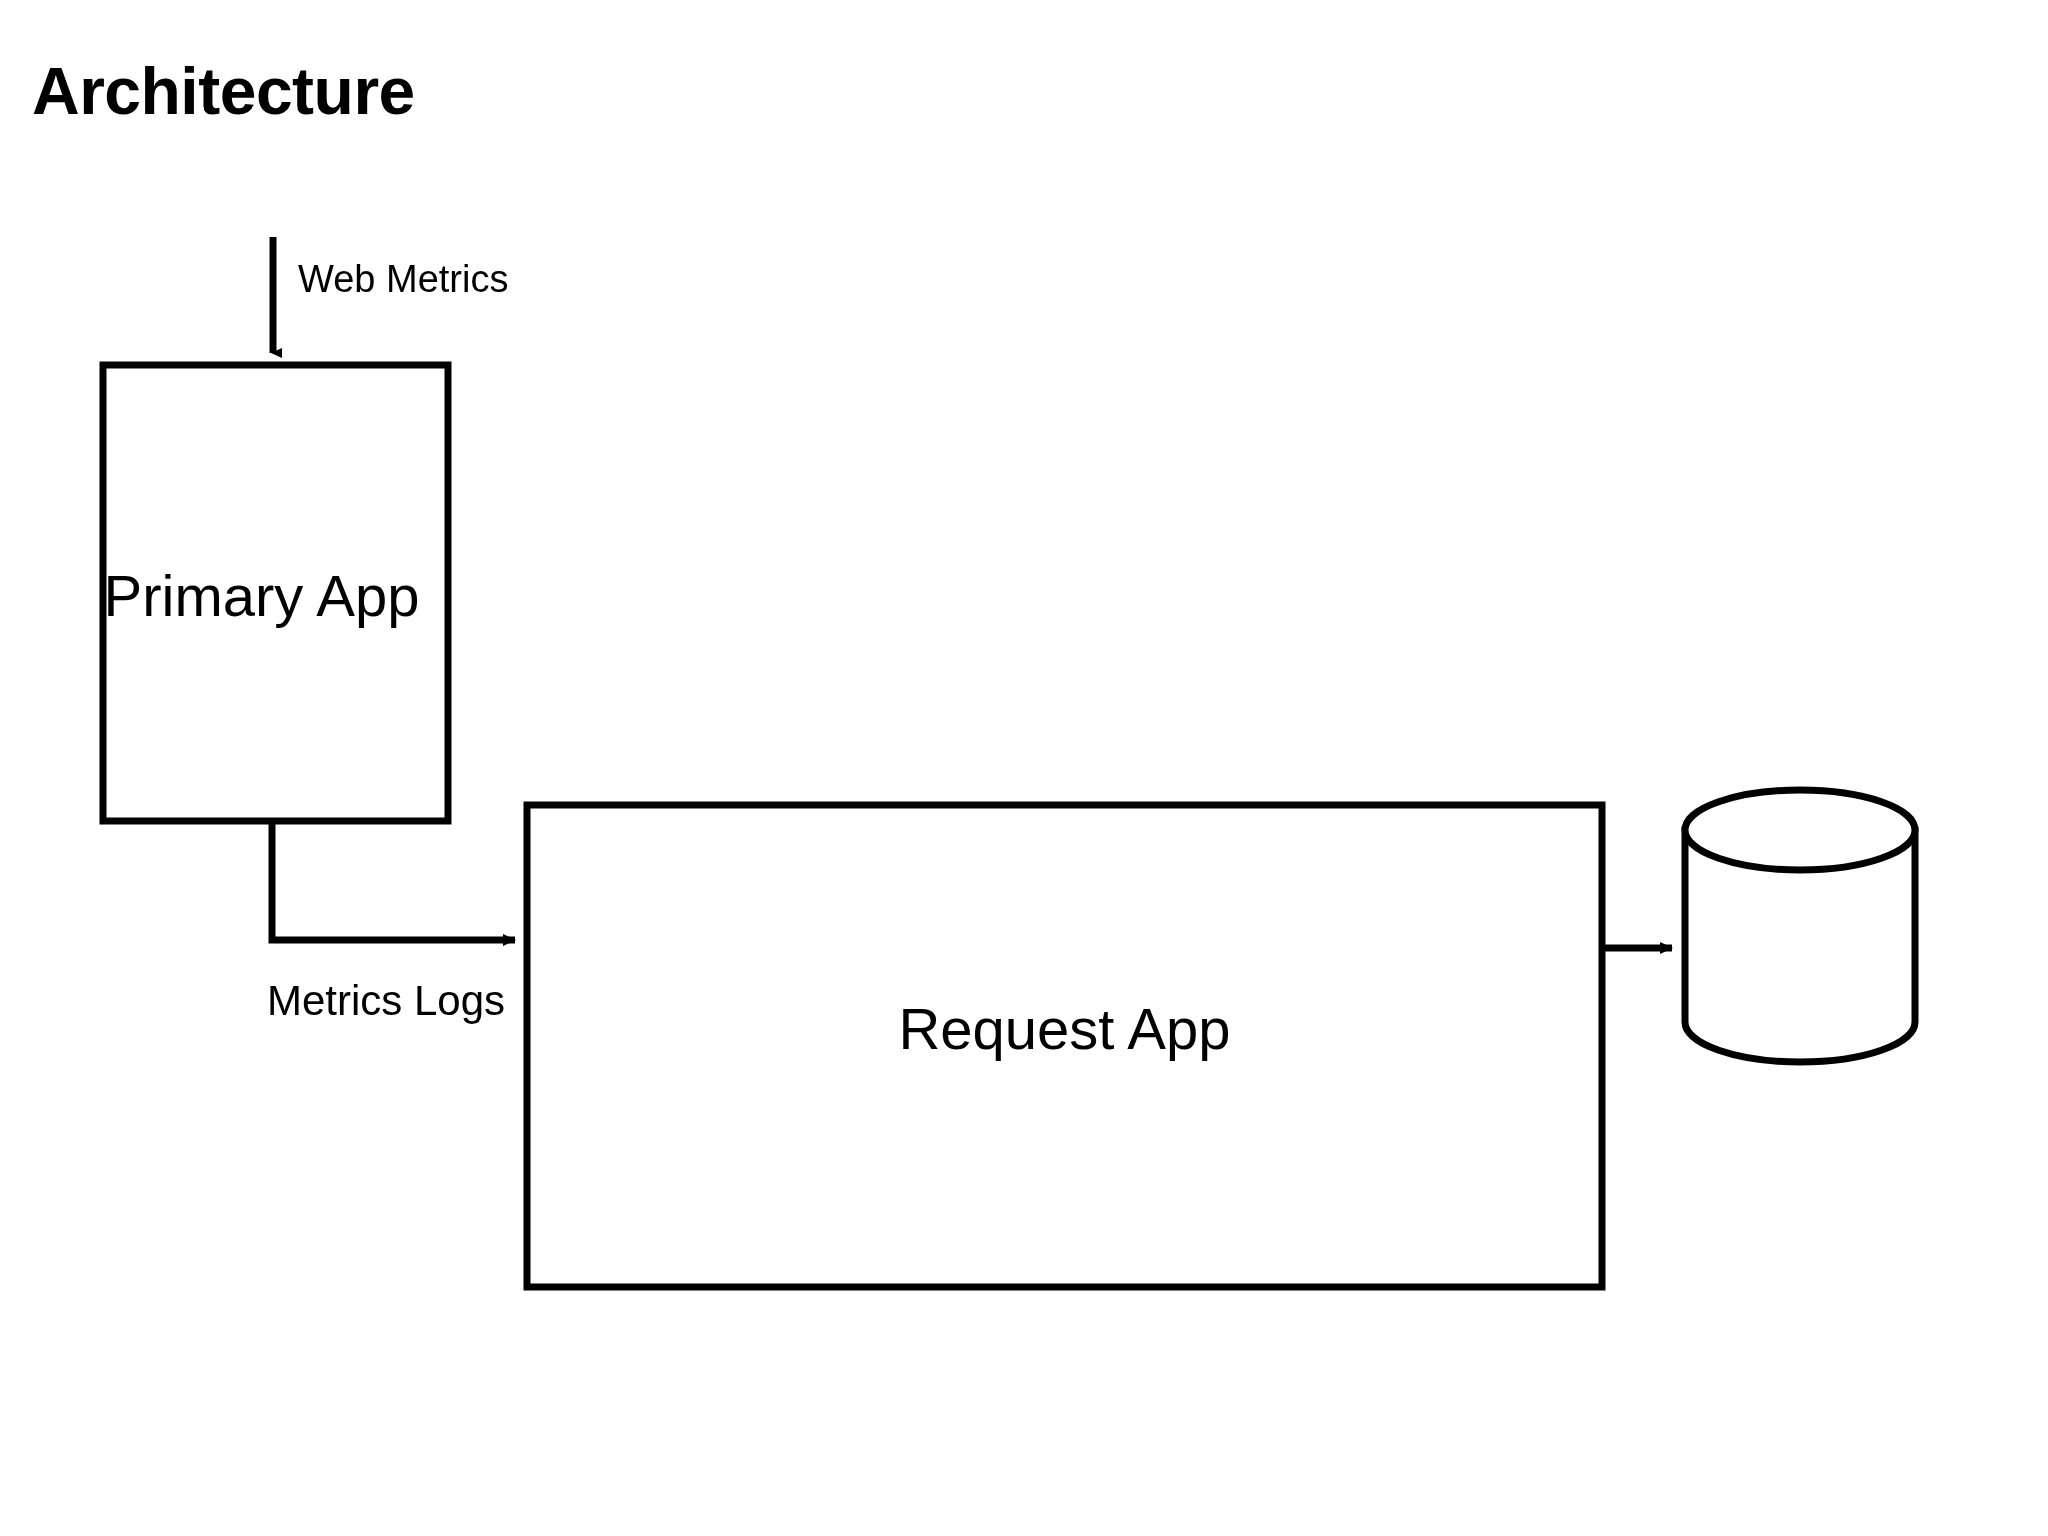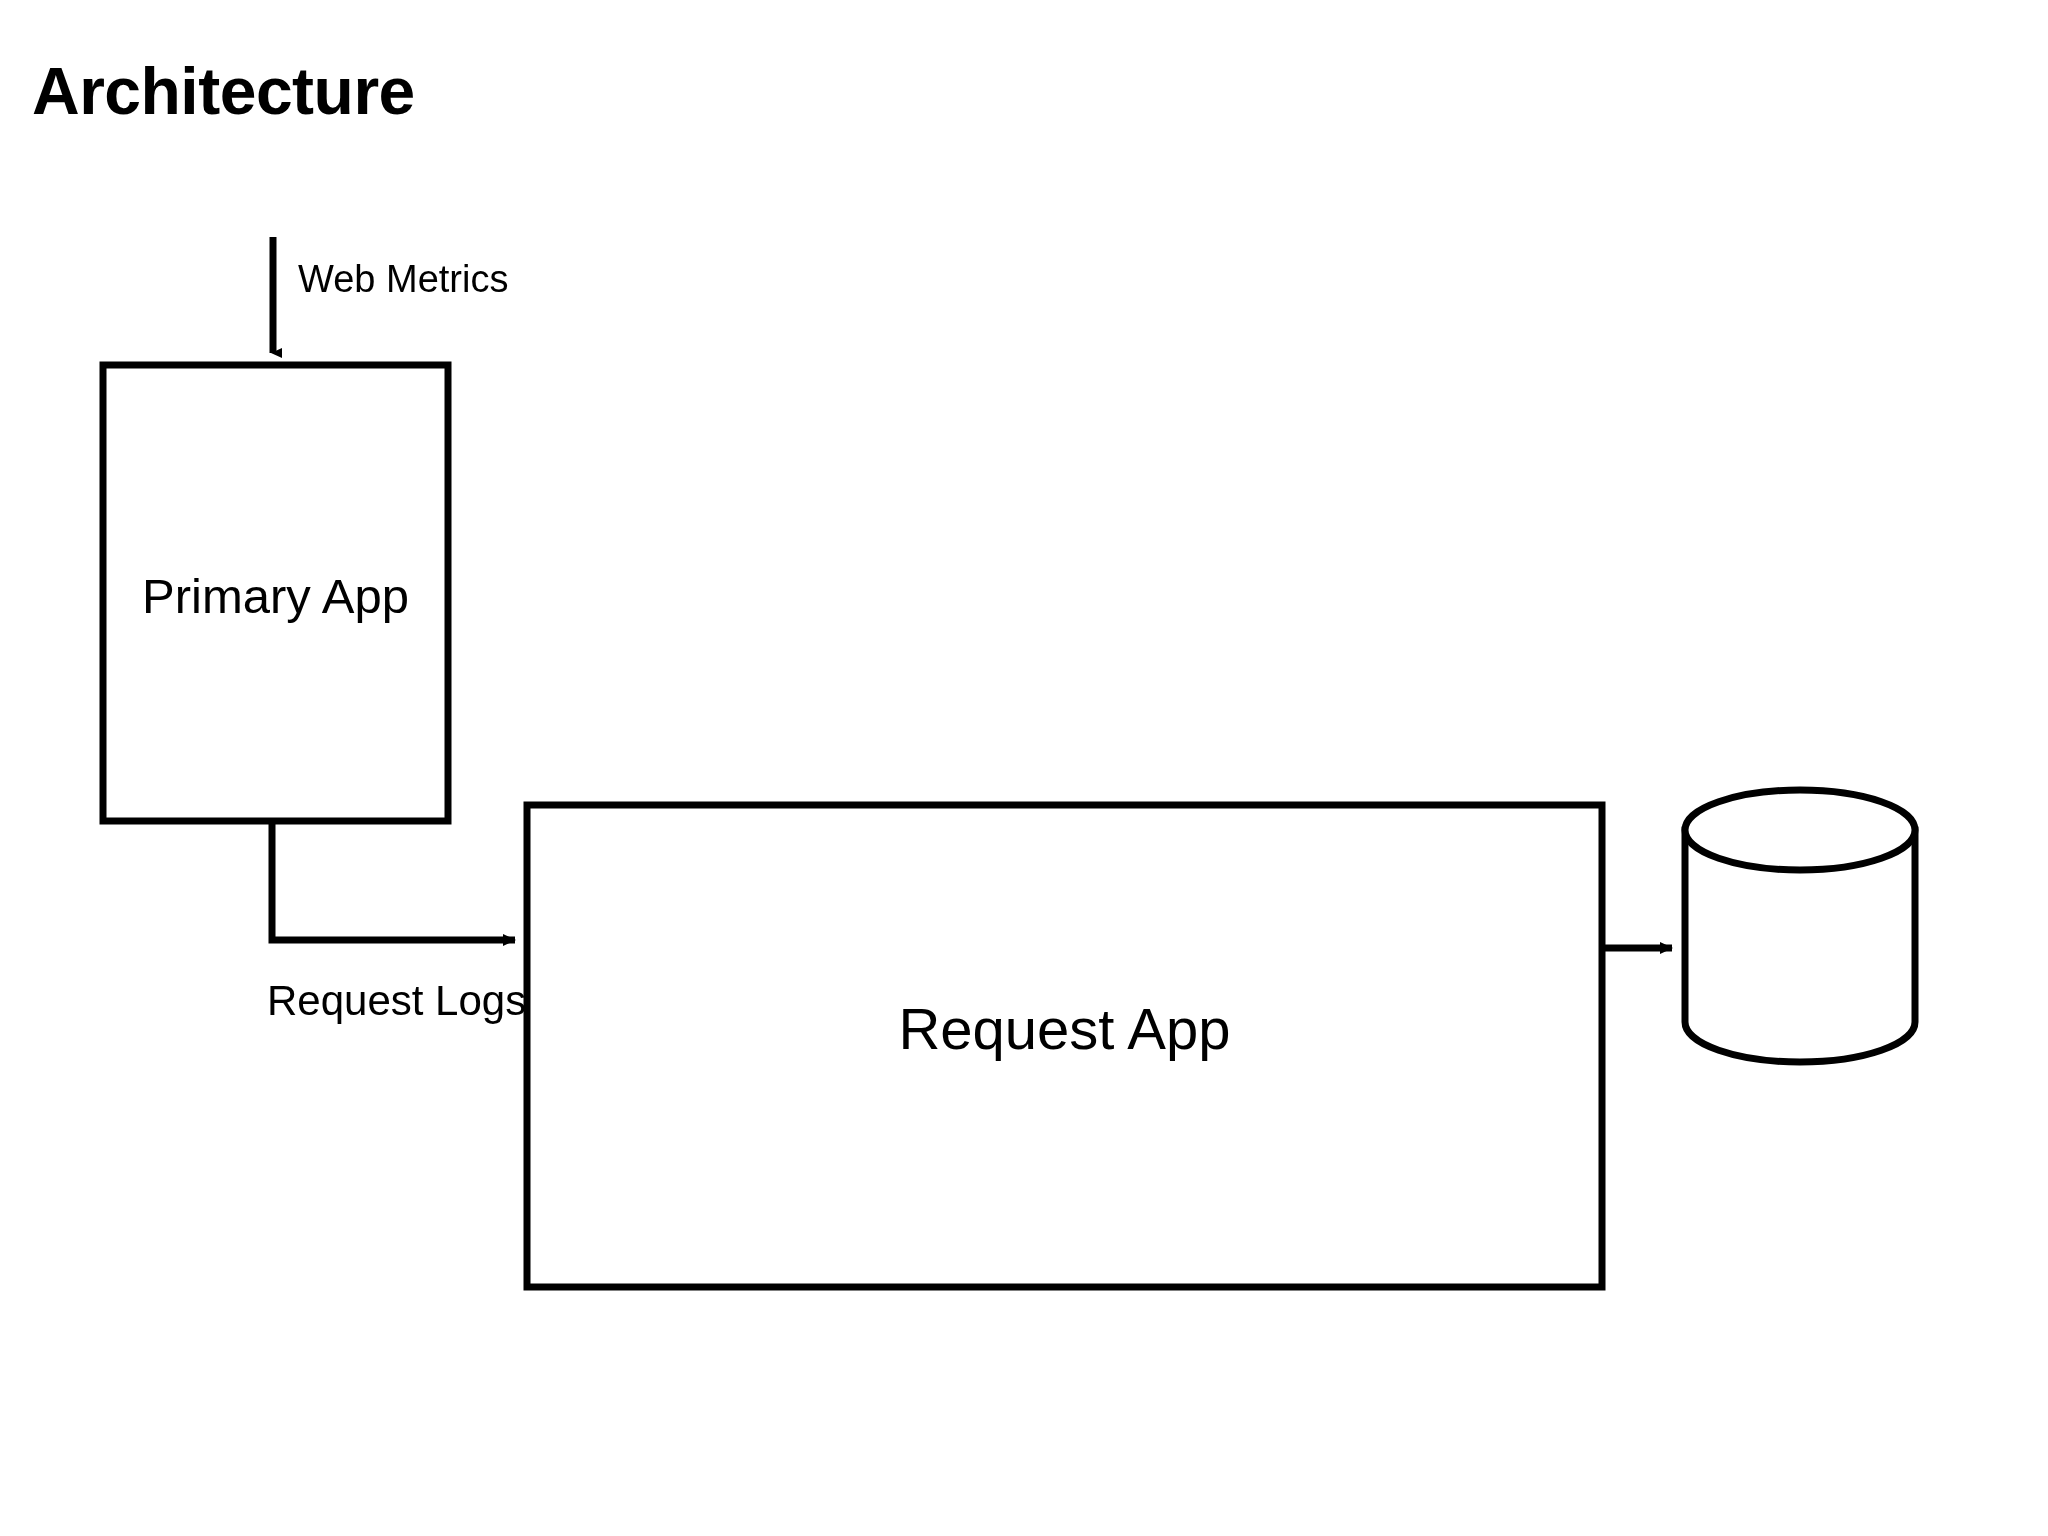--- a/index.html
+++ b/index.html
@@ -38,24 +38,24 @@
     height: 1536px;
   }
   .node-label {
     position: absolute;
     font-family: "Liberation Sans", sans-serif;
     color: #000000;
     white-space: nowrap;
     text-align: center;
   }
   #primary-app-label {
-    left: 103px;
+    left: 89px;
     top: 533px;
     width: 345px;
-    font-size: 49px;
+    font-size: 58px;
     line-height: 56px;
   }
   #metrics-app-label {
     left: 527px;
     top: 962px;
     width: 1075px;
     font-size: 58px;
     line-height: 64px;
   }
   .edge-label {
@@ -117,15 +117,15 @@
     </g>
 
   </svg>
 
   <div class="node-label" id="primary-app-label">Primary App</div>
 
   <div class="node-label" id="metrics-app-label">Request App</div>
 
   <div class="edge-label" id="web-request-label">Web Metrics</div>
 
-  <div class="edge-label" id="router-logs-label">Request Logs</div>
+  <div class="edge-label" id="router-logs-label">Metrics Logs</div>
 
 </div>
 
 </body></html>

